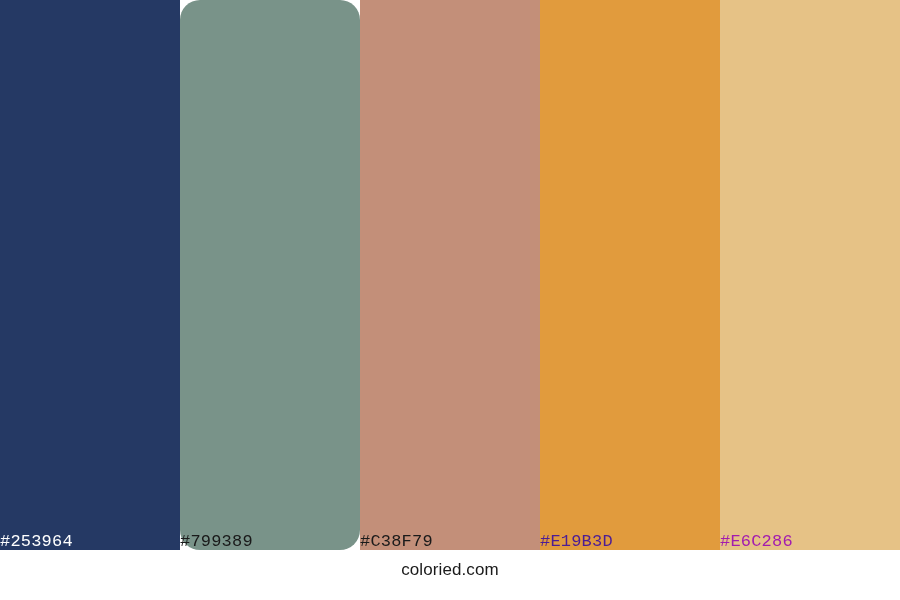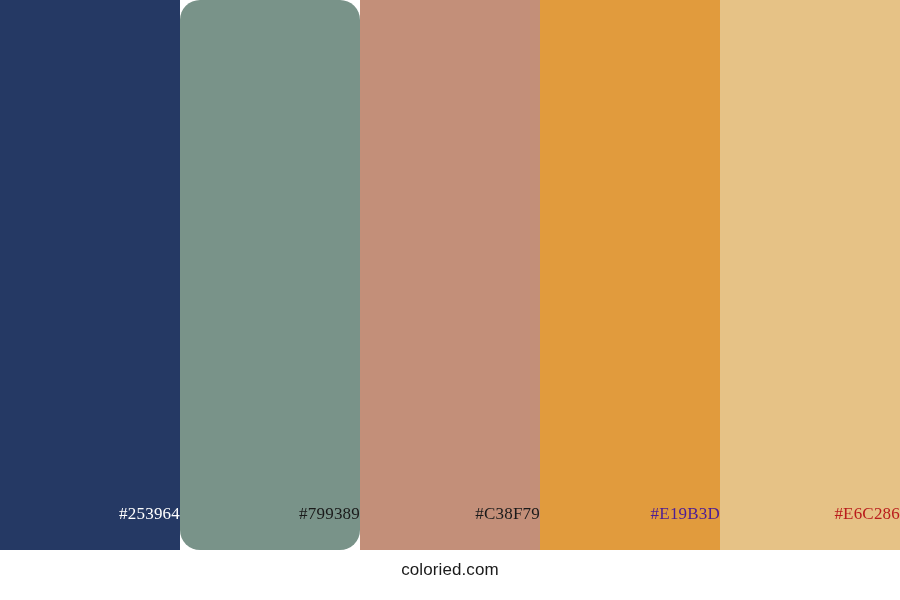--- a/index.html
+++ b/index.html
@@ -33,27 +33,27 @@
     position: relative;
     height: 100%;
     display: flex;
     align-items: flex-end;
     justify-content: center;
   }
 
   .swatch-label {
     display: block;
     width: 100%;
-    text-align: right;
-    font-family: Liberation Serif, serif;
+    text-align: left;
+    font-family: Liberation Mono, monospace;
     font-size: 17px;
     font-weight: 400;
     letter-spacing: 0.2px;
     line-height: 1;
-    padding-bottom: 28px;
+    padding-bottom: 0;
     user-select: text;
   }
 
   #footer-bar {
     width: 900px;
     height: 38px;
     background: #ffffff;
     display: flex;
     align-items: center;
     justify-content: center;
@@ -85,21 +85,21 @@
 
     <div class="swatch" style="background-color: rgb(195, 143, 121);">
       <span class="swatch-label" style="color: rgb(26, 26, 26);">#C38F79</span>
     </div>
 
     <div class="swatch" style="background-color: rgb(225, 155, 61);">
       <span class="swatch-label" style="color: #4c1d95;">#E19B3D</span>
     </div>
 
     <div class="swatch" style="background-color: rgb(230, 194, 134);">
-      <span class="swatch-label" style="color: #b91c1c;">#E6C286</span>
+      <span class="swatch-label" style="color: #a21caf;">#E6C286</span>
     </div>
 
   </div>
 
   <div id="footer-bar">
     <span id="site-credit">coloried.com</span>
   </div>
 
 </div>
 

